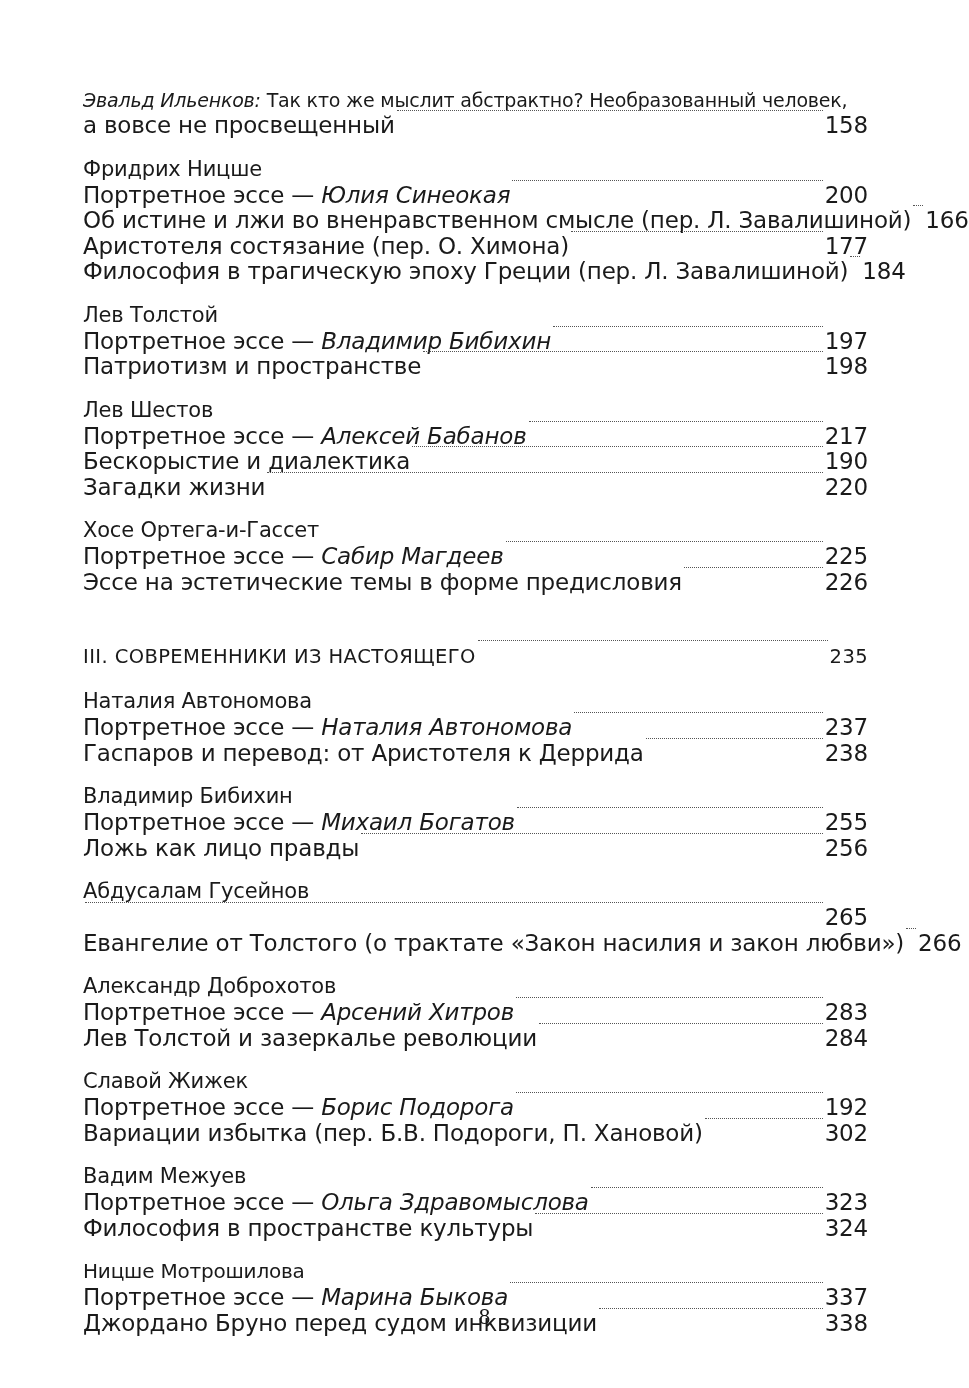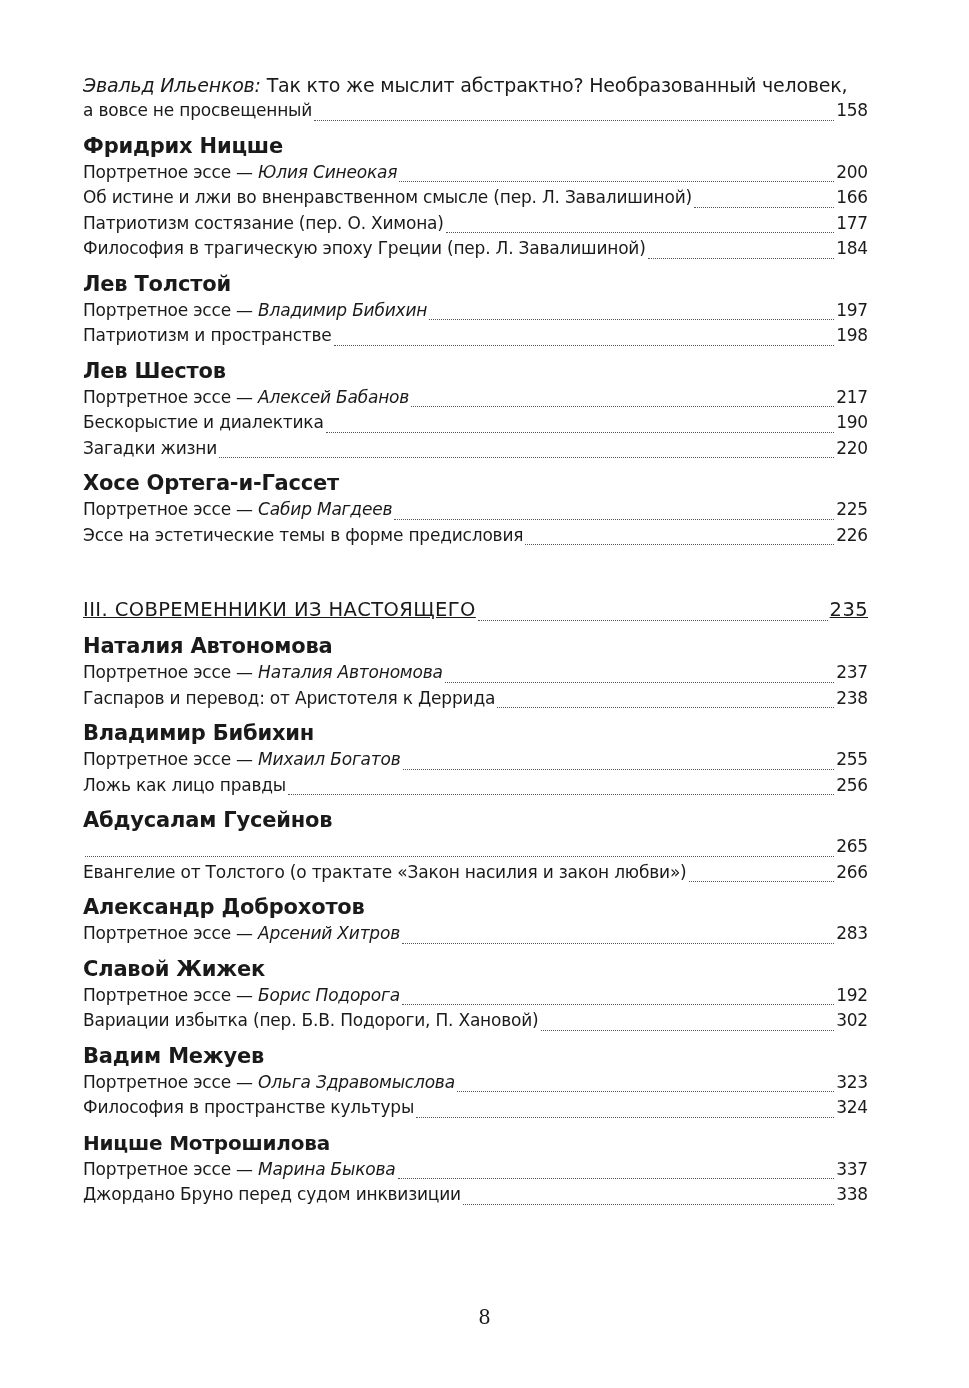--- a/index.html
+++ b/index.html
@@ -11,34 +11,34 @@
     width: 969px;
     height: 1388px;
     position: relative;
     overflow: hidden;
     font-family: "DejaVu Sans", "Liberation Sans", sans-serif;
     color: #1a1a1a;
   }
   .page {
     position: absolute;
     left: 83px;
-    top: 72px;
+    top: 87px;
     width: 785px;
   }
   .intro-line {
     font-size: 19px;
     line-height: 26px;
     letter-spacing: -0.2px;
     white-space: nowrap;
   }
   .intro-line i { font-style: italic; }
   .row {
     display: flex;
-    align-items: flex-end;
-    font-size: 17px;
+    align-items: flex-start;
+    font-size: 23px;
     line-height: 25.5px;
     letter-spacing: -0.2px;
     white-space: nowrap;
   }
   .row .title { flex: 0 0 auto; }
   .row .title i { font-style: italic; }
   .row .leader {
     flex: 1 1 auto;
     border-bottom: 1px dotted #555;
     margin: 0 2px 0 2px;
@@ -46,35 +46,34 @@
     position: relative;
     top: -3px;
     min-width: 10px;
   }
   .row .page-num {
     flex: 0 0 auto;
     text-align: right;
   }
   .author {
     font-size: 21px;
-    font-weight: bold;
+    font-weight: normal;
     line-height: 28px;
-    margin-top: 8px;
+    margin-top: 16px;
     letter-spacing: -0.2px;
   }
   .section-row {
     display: flex;
-    align-items: flex-end;
+    align-items: flex-start;
     font-size: 19.5px;
     line-height: 28px;
     letter-spacing: 0.4px;
     margin-top: 48px;
     margin-bottom: 6px;
     white-space: nowrap;
-    text-decoration: underline;
   }
   .section-row .leader {
     flex: 1 1 auto;
     border-bottom: 1px dotted #555;
     margin: 0 2px;
     position: relative;
     top: -3px;
   }
   .footer-page {
     position: absolute;
@@ -109,21 +108,21 @@
     <span class="title"><span>Портретное эссе — </span><i>Юлия Синеокая</i></span>
     <span class="leader"></span>
     <span class="page-num">200</span>
   </div>
           <div class="row">
     <span class="title"><span>Об истине и лжи во вненравственном смысле (пер. Л. Завалишиной)</span><i></i></span>
     <span class="leader"></span>
     <span class="page-num">166</span>
   </div>
           <div class="row">
-    <span class="title"><span>Патриотизм состязание (пер. О. Химона)</span><i></i></span>
+    <span class="title"><span>Аристотеля состязание (пер. О. Химона)</span><i></i></span>
     <span class="leader"></span>
     <span class="page-num">177</span>
   </div>
           <div class="row">
     <span class="title"><span>Философия в трагическую эпоху Греции (пер. Л. Завалишиной)</span><i></i></span>
     <span class="leader"></span>
     <span class="page-num">184</span>
   </div>
         </div>
   </div>
@@ -231,20 +230,25 @@
         </div>
   </div>
       <div class="group">
     <div class="author">Александр Доброхотов</div>
     <div class="entries">
           <div class="row">
     <span class="title"><span>Портретное эссе — </span><i>Арсений Хитров</i></span>
     <span class="leader"></span>
     <span class="page-num">283</span>
   </div>
+          <div class="row">
+    <span class="title"><span>Лев Толстой и зазеркалье революции</span><i></i></span>
+    <span class="leader"></span>
+    <span class="page-num">284</span>
+  </div>
         </div>
   </div>
       <div class="group">
     <div class="author">Славой Жижек</div>
     <div class="entries">
           <div class="row">
     <span class="title"><span>Портретное эссе — </span><i>Борис Подорога</i></span>
     <span class="leader"></span>
     <span class="page-num">192</span>
   </div>

